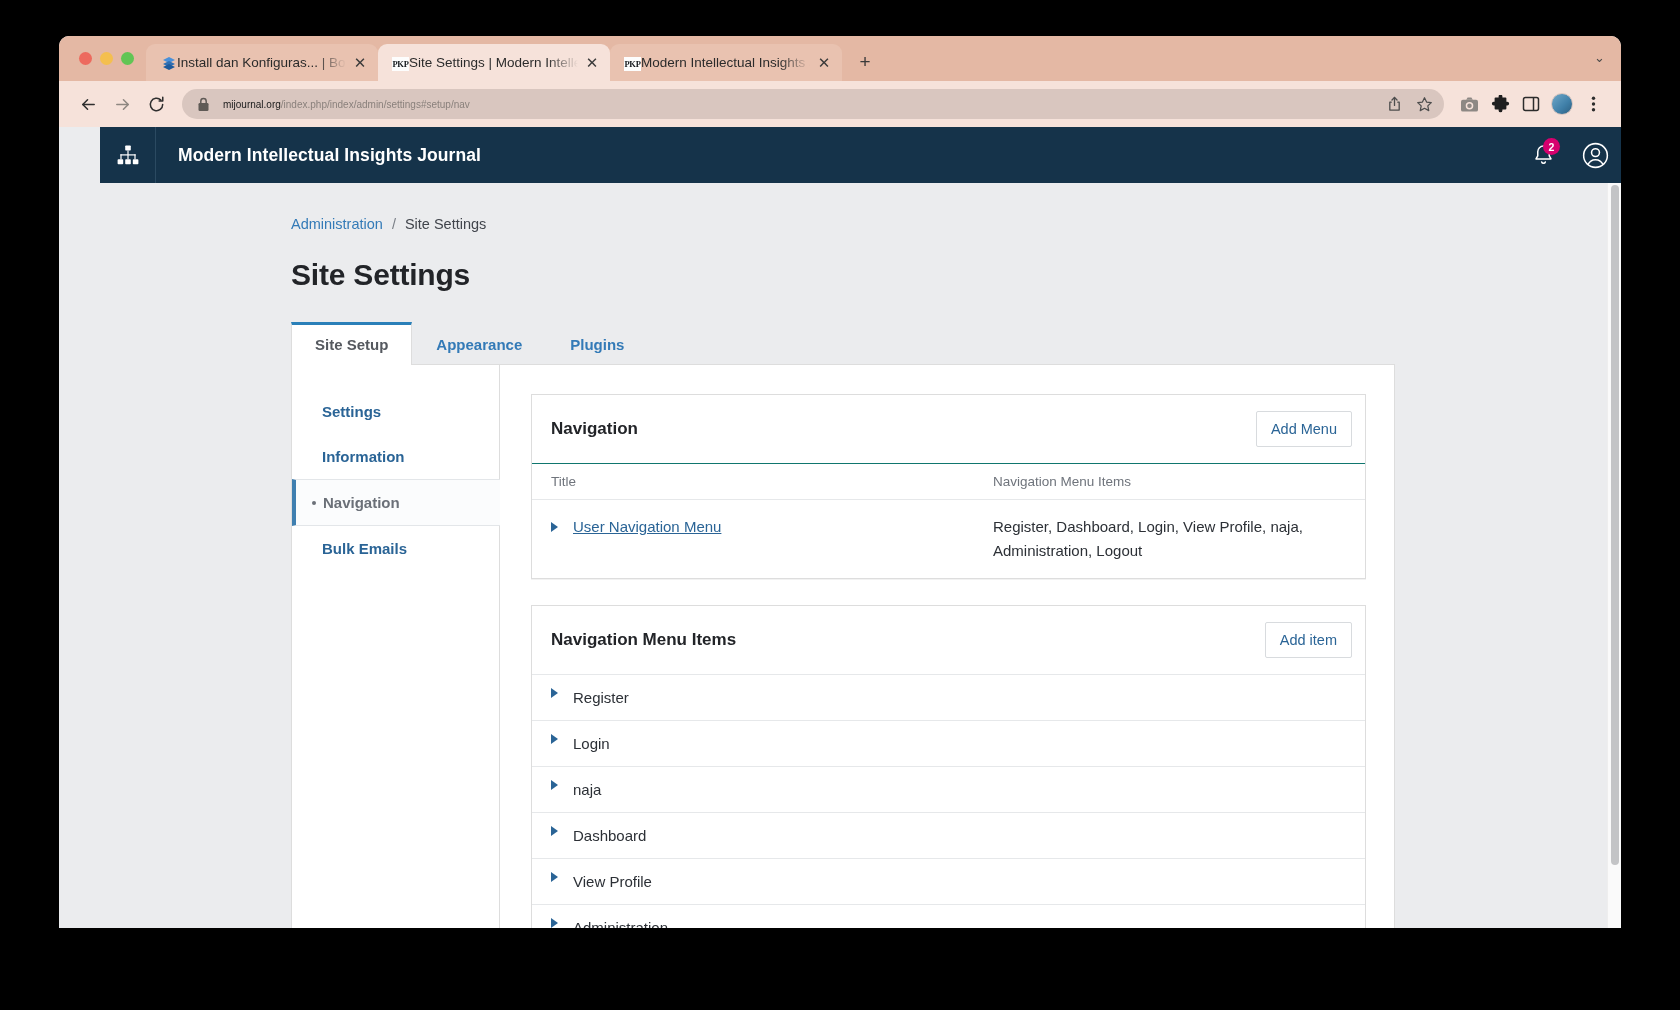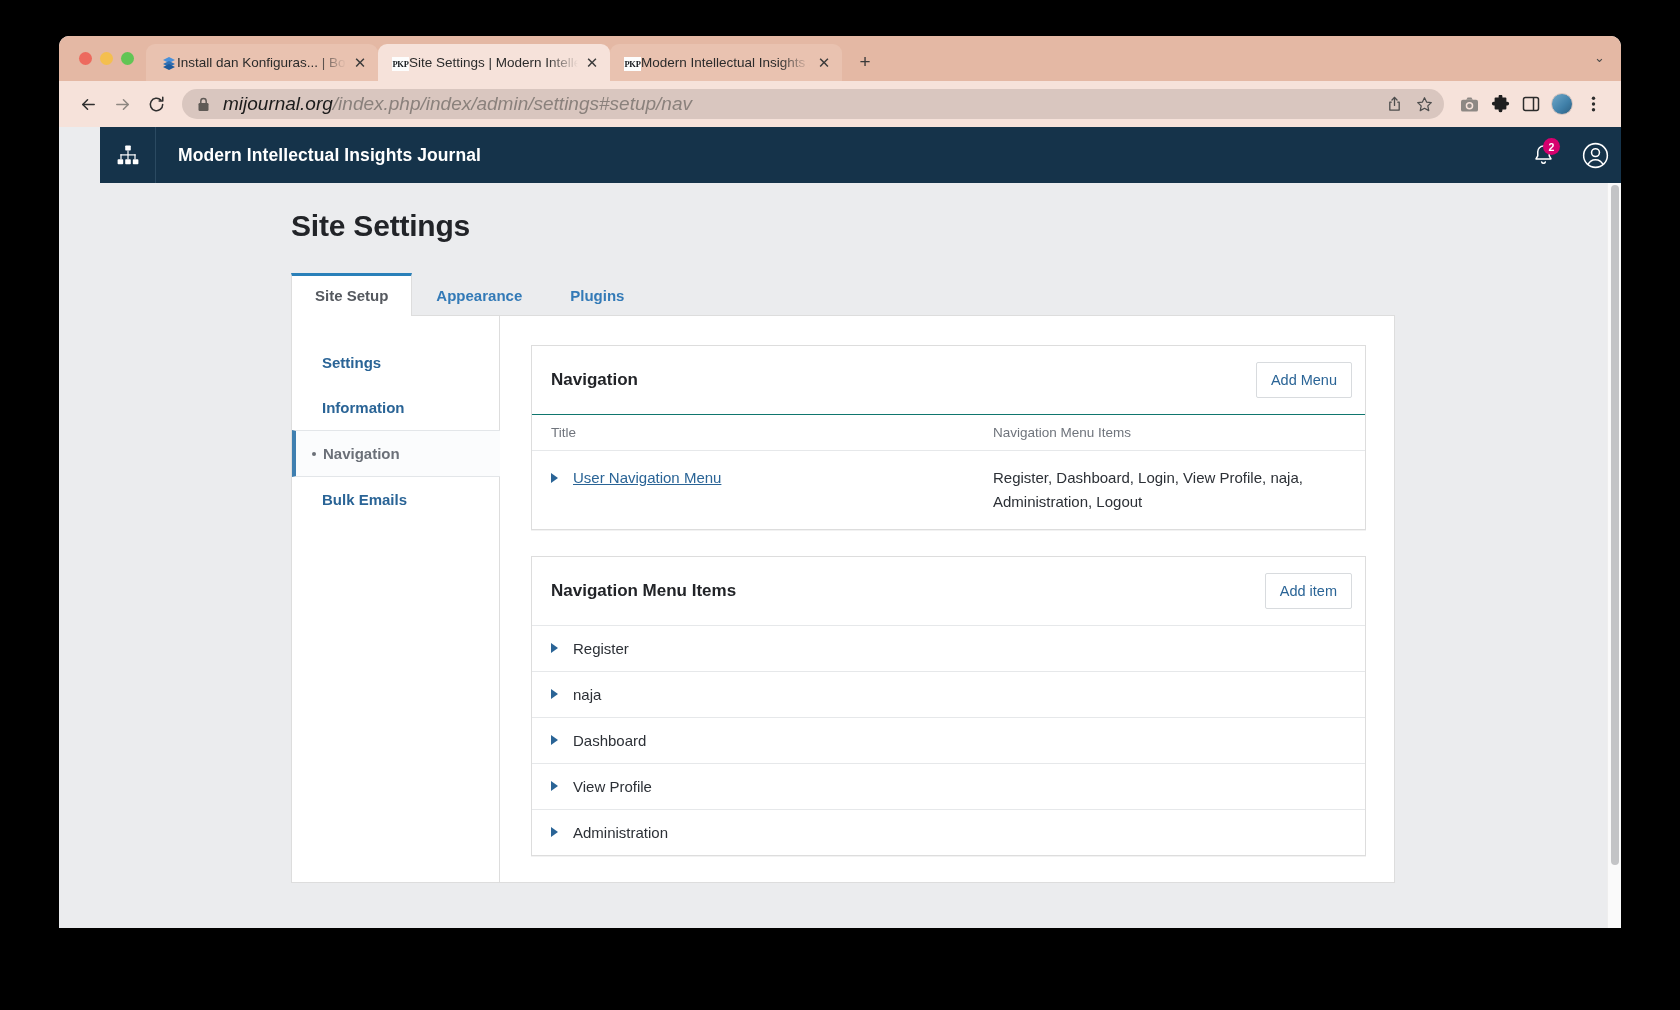--- a/index.html
+++ b/index.html
@@ -101,22 +101,22 @@
     height: 30px;
     background: #d9c6bf;
     border-radius: 16px;
     display: flex; align-items: center;
     padding: 0 6px 0 15px;
     margin: 0 8px;
     min-width: 0;
   }
   #lock-icon { flex: 0 0 15px; margin-right: 11px; display:flex; }
   #omnibox-url {
-    flex: 1 1 auto; font-size: 19px; color: #8a817c;
-    white-space: nowrap; overflow: hidden; font-style: italic;
+    flex: 1 1 auto; font-size: 10px; color: #8a817c;
+    white-space: nowrap; overflow: hidden;
   }
   #omnibox-url .host { color: #1b1b1b; }
   #omnibox-actions { display: flex; align-items: center; gap: 2px; }
   .omni-icon {
     width: 28px; height: 28px;
     display: flex; align-items: center; justify-content: center;
     color: #4d4d4d;
   }
   #toolbar-extras { display: flex; align-items: center; gap: 1px; }
   .extra-icon {
@@ -306,21 +306,21 @@
     width: 0; height: 0;
     border-left: 7px solid #2a6496;
     border-top: 5px solid transparent;
     border-bottom: 5px solid transparent;
     margin-right: 15px;
     vertical-align: middle;
     position: relative; top: -1px;
   }
 
   .item-row {
-    display: flex; align-items: center;
+    display: flex; align-items: flex-start;
     padding: 14px 19px;
     border-top: 1px solid #e6e8ea;
     font-size: 15px; color: #2c3036;
   }
   .item-row:first-child { border-top: 1px solid #e6e8ea; }
 
   
   #page-scrollbar {
     position: absolute;
     right: 0; top: 56px; bottom: 0;
@@ -491,20 +491,23 @@
         <svg width="27" height="27" viewBox="0 0 28 28" fill="none" stroke="#ffffff" stroke-width="1.6">
           <circle cx="14" cy="14" r="12.3"></circle>
           <circle cx="14" cy="11" r="4.1"></circle>
           <path d="M6.2 23.6a8.4 8.4 0 0 1 15.6 0"></path>
         </svg>
       </div>
     </div>
 
     <div id="content-scroll">
 
+      <div id="breadcrumb">
+        <a href="#">Administration</a><span class="sep">/</span><span>Site Settings</span>
+      </div>
 
       <h1 id="page-title">Site Settings</h1>
 
       <div id="tabs-row">
         <div class="ui-tab active">Site Setup</div>
         <div class="ui-tab">Appearance</div>
         <div class="ui-tab">Plugins</div>
       </div>
 
       <div id="panel-body">
@@ -548,20 +551,24 @@
             <div class="card-head">
               <span class="card-title">Navigation Menu Items</span>
               <button class="card-action">Add item</button>
             </div>
             <div class="item-row">
               <span class="caret"></span>
               <span>Register</span>
             </div>
             <div class="item-row">
               <span class="caret"></span>
+              <span>Login</span>
+            </div>
+            <div class="item-row">
+              <span class="caret"></span>
               <span>naja</span>
             </div>
             <div class="item-row">
               <span class="caret"></span>
               <span>Dashboard</span>
             </div>
             <div class="item-row">
               <span class="caret"></span>
               <span>View Profile</span>
             </div>

